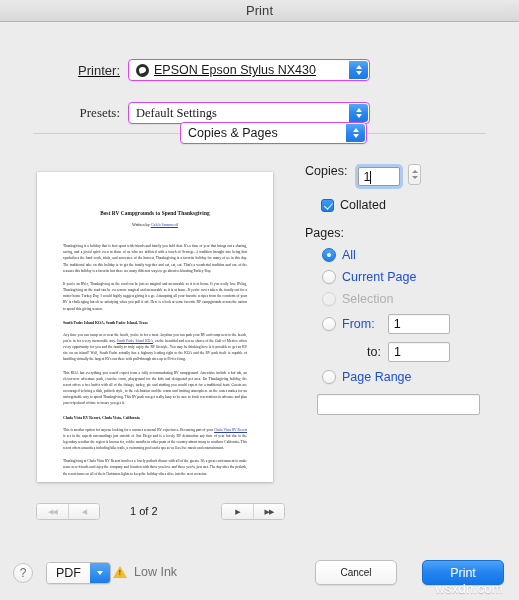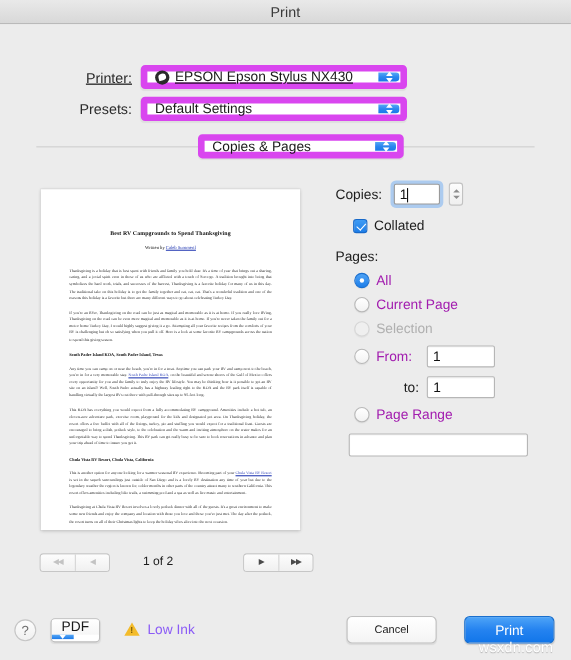--- a/index.html
+++ b/index.html
@@ -48,21 +48,21 @@
     color: #2b2b2b;
     text-align: right;
     width: 72px;
     padding-right: 8px;
   }
 
   .popup {
     position: relative;
     height: 22px;
     background: #ffffff;
-    border: 6px solid #d946ef;
+    border: 1px solid #d946ef;
     border-radius: 4px;
     display: flex;
     align-items: center;
     padding-left: 7px;
     padding-right: 24px;
     box-shadow: 0 1px 1px rgba(0,0,0,0.06);
     text-align: center;
   }
   .popup-text {
     font-size: 12.5px;
@@ -225,21 +225,21 @@
 
   .quick-preview {
     position: absolute;
     left: 29px;
     top: 511px;
   }
 
   
   .right-col { position: absolute; left: 305px; top: 142px; width: 200px; }
 
-  .copies-row { display: flex; align-items: center; }
+  .copies-row { display: flex; }
   .copies-label { font-size: 12.5px; color: #1d1d1d; margin-right: 8px; }
   .copies-field-wrap {
     position: relative;
     padding: 3px;
     border-radius: 5px;
     background: rgba(95,164,245,0.45);
   }
   .copies-field {
     width: 42px; height: 19px;
     background: #fff;
@@ -308,21 +308,21 @@
   }
   .radio.on::after {
     content: "";
     position: absolute;
     left: 4px; top: 4px;
     width: 4px; height: 4px;
     border-radius: 50%;
     background: #ffffff;
   }
   .radio.disabled { background: #efefef; border-color: #d6d6d6; }
-  .radio-label { font-size: 12.5px; color: #a21caf; }
+  .radio-label { font-size: 12.5px; color: #1d4ed8; }
   .radio-label.disabled { color: #b0b0b0; }
 
   .textfield {
     height: 20px;
     background: #ffffff;
     border: 1px solid #b6b6b6;
     border-radius: 2px;
     font-size: 12.5px;
     color: #111;
     display: flex;
@@ -372,21 +372,20 @@
   .pdf-btn {
     position: absolute;
     left: 46px; top: 10px;
     height: 22px;
     display: flex;
     border: 1px solid #bdbdbd;
     border-radius: 4px;
     overflow: hidden;
     background: #fff;
     box-shadow: 0 1px 1px rgba(0,0,0,0.07);
-    flex-direction: column;
   }
   .pdf-label {
     padding: 0 9px;
     display: flex; align-items: center;
     font-size: 12.5px;
     color: #1a1a1a;
     background: linear-gradient(to bottom,#ffffff,#f6f6f6);
   }
   .pdf-arrow {
     width: 20px;
@@ -407,21 +406,21 @@
   }
   .warn-tri::after {
     content: "!";
     position: absolute;
     left: -1.6px; top: 3px;
     font-size: 8px;
     font-weight: bold;
     color: #7a5a05;
     line-height: 1;
   }
-  .warn-text { font-size: 12.5px; color: #8b5cf6; }
+  .warn-text { font-size: 12.5px; color: #737373; }
 
   .cancel-btn {
     position: absolute;
     right: 122px; top: 8px;
     width: 82px; height: 25px;
     border: 1px solid #c0c0c0;
     border-radius: 5px;
     background: linear-gradient(to bottom,#ffffff,#f4f4f4);
     display: flex; align-items: center; justify-content: center;
     font-size: 10px;
@@ -466,21 +465,21 @@
     <div class="popup" style="width:242px;">
       <span class="printer-icon"></span>
       <span class="popup-text">EPSON Epson Stylus NX430</span>
       <span class="popup-arrows">
         <span class="chev-up"></span>
           <span class="chev-dn"></span>
       </span>
     </div>
   </div>
 
-  <div class="field-row" style="left:56px; top:66px;">
+  <div class="field-row" style="left:56px; top:80px;font-family:Liberation Serif, serif;">
     <span class="field-label">Presets:</span>
     <div class="popup" style="width:242px;">
       <span class="popup-text">Default Settings</span>
       <span class="popup-arrows">
         <span class="chev-up"></span>
           <span class="chev-dn"></span>
       </span>
     </div>
   </div>
 

